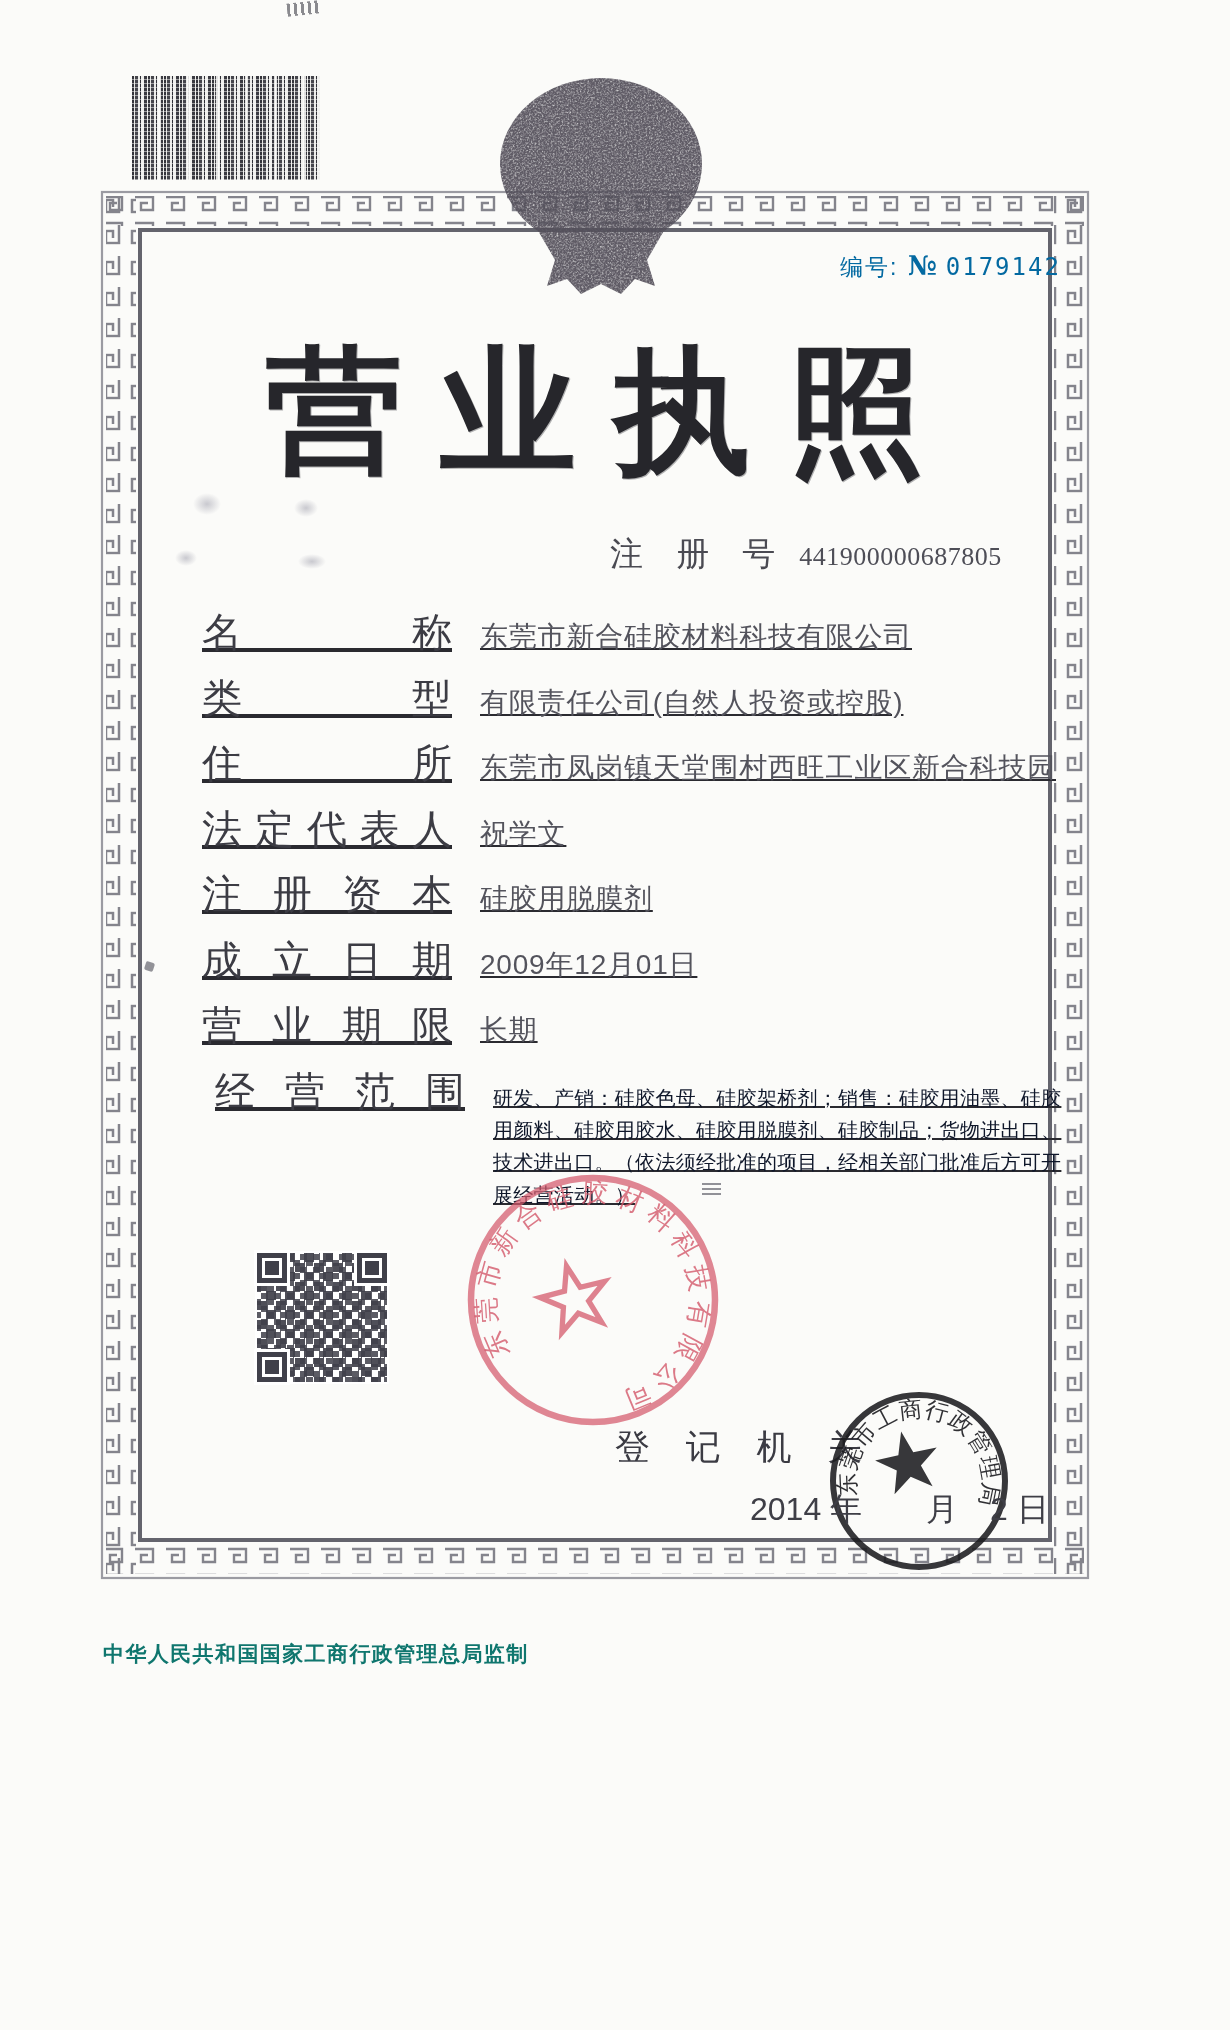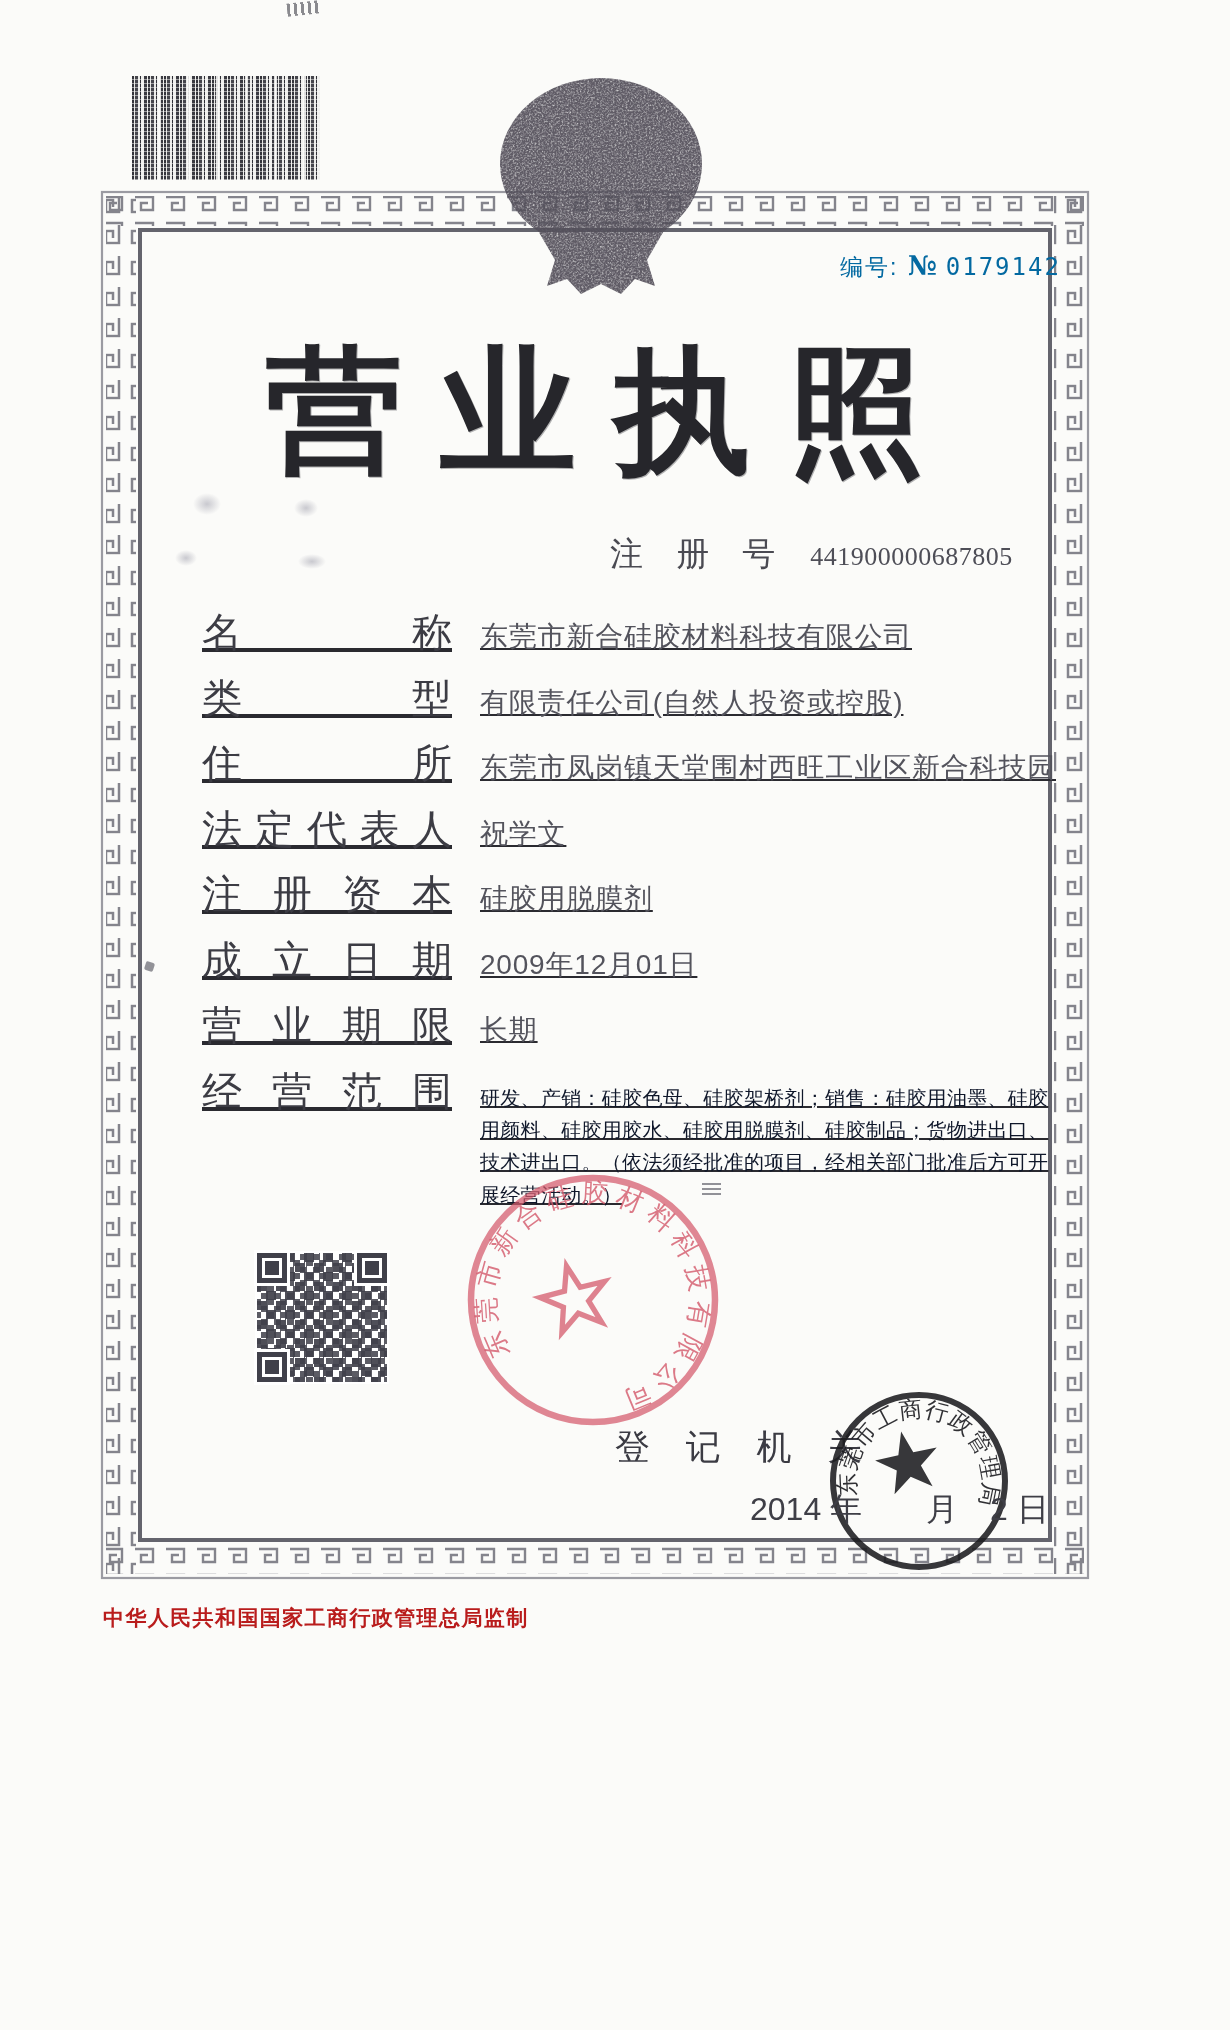--- a/index.html
+++ b/index.html
@@ -45,28 +45,28 @@
   .serial-label { font-size:23px; letter-spacing:2px; }
   .serial-no { font-family:"DejaVu Serif", serif; font-weight:bold; font-size:27px; }
   .serial-num { font-family:"DejaVu Sans Mono", monospace; font-size:24px; letter-spacing:2px; }
 
   
   .title { position:absolute; left:150px; width:890px; top:340px; text-align:center; }
   .title-text { font-size:136px; line-height:1.05; font-weight:900; color:#26262b;
     letter-spacing:38px; margin-right:-38px; text-shadow:1px 1px 0 rgba(38,38,43,.35); }
 
   
-  .regline { position:absolute; left:610px; top:532px; display:flex; align-items:baseline; gap:23px; }
+  .regline { position:absolute; left:610px; top:532px; display:flex; align-items:baseline; gap:12px; }
   .reg-label { font-size:33px; color:#4a4a52; letter-spacing:12px; font-weight:500; }
   .reg-value { font-size:26px; color:#4e4e57; font-family:"Liberation Serif", serif; letter-spacing:.5px; }
 
   
   .fields { position:absolute; left:202px; top:608px; width:880px; }
   .frow { display:flex; align-items:baseline; height:65.5px;text-decoration:underline; }
-  .frow--scope { height:auto; align-items:baseline; }
+  .frow--scope { height:auto; align-items:baseline;margin-left:13px; }
   .flabel { width:250px; flex:0 0 250px; font-size:40px; line-height:1.2; color:#3c3c44;
     font-weight:500; text-align:justify; text-align-last:justify; text-justify:inter-character; }
   .fvalue { margin-left:28px; font-size:28px; color:#53535c; letter-spacing:.8px; line-height:1.2; }
   .fvalue--scope { font-size:20px; width:588px; line-height:1.62; letter-spacing:.3px; color:#0f172a; }
 
   
   .qr { position:absolute; left:255px; top:1251px; width:134px; height:133px; background:#fff; z-index:2; }
   .qr-pattern { position:absolute; inset:2px;
     background:
       repeating-conic-gradient(rgba(64,64,74,.92) 0% 25%, transparent 0% 50%) 0px 0px / 19px 19px,
@@ -80,21 +80,21 @@
   .registrar { position:absolute; left:615px; top:1424px; font-size:35px; letter-spacing:13px;
     color:#3b3b43; font-weight:500; z-index:5; }
   .dateline { position:absolute; left:750px; top:1488px; font-size:32px; color:#3e3e46;
     display:flex; align-items:baseline; z-index:8; }
   .d-year { margin-right:64px; } .d-month { margin-right:32px; } .d-day { margin-right:9px; }
 
   
   .footer { position:absolute; left:103px; top:1604px; width:995px; display:flex;
     justify-content:space-between; align-items:baseline; }
   .footer-left { font-size:18px; color:#4b4b53; letter-spacing:.4px; }
-  .footer-right { font-size:21px; color:#b91c1c; font-weight:700; letter-spacing:1.4px; }
+  .footer-right { font-size:21px; color:#0f766e; font-weight:700; letter-spacing:1.4px;margin-top:36px; }
 </style>
 </head>
 <body>
 
 <div class="page">
 
   <div class="mark-top"></div>
   <div class="smudge sm1"></div>
   <div class="smudge sm2"></div>
   <div class="smudge sm3"></div>

